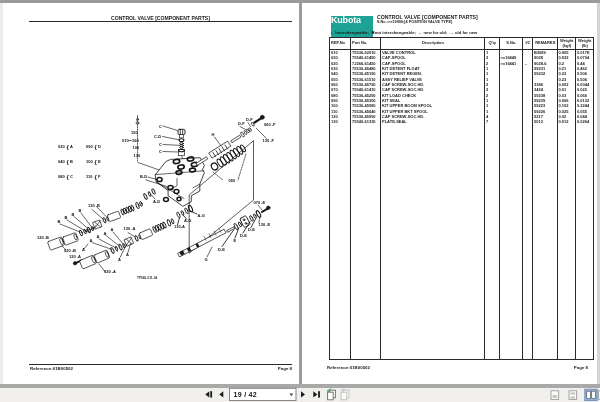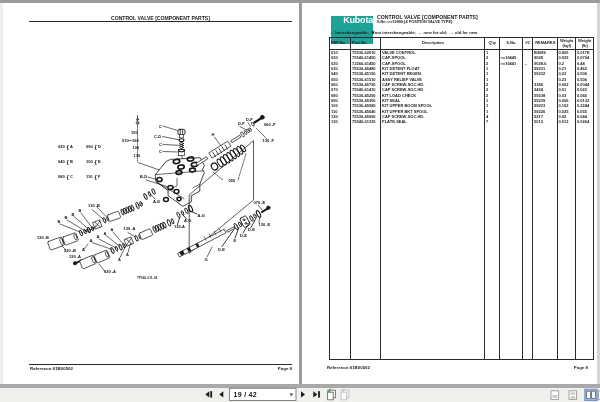--- a/index.html
+++ b/index.html
@@ -35,21 +35,21 @@
   <div class="abs tinytxt" style="left:29px;top:15px;width:263px;text-align:center;font-size:5.1px;font-weight:bold;">CONTROL VALVE [COMPONENT PARTS]</div>
 
   <div class="abs" style="left:29px;top:21.4px;width:263px;height:1px;background:#2a2a2a;"></div>
 
   <div class="abs" style="left:29px;top:364px;width:263px;height:1px;background:#2a2a2a;"></div>
 
   <div class="abs tinytxt" style="left:30px;top:365.5px;font-size:4.4px;font-weight:bold;">Reference:01B00502</div>
 
   <div class="abs tinytxt" style="left:240px;top:365.5px;width:52px;text-align:right;font-size:4.4px;font-weight:bold;">Page 8</div>
 
-  <div class="abs" style="left:331px;top:15.5px;width:42px;height:28px;background:#1ea295;color:#ffffff;font-weight:bold;font-size:9px;text-align:right;line-height:9.6px;letter-spacing:-0.2px;">Kubota</div>
+  <div class="abs" style="left:331px;top:15.5px;width:42px;height:22px;background:#1ea295;color:#ffffff;font-weight:bold;font-size:9px;text-align:left;line-height:9.6px;letter-spacing:-0.2px;">Kubota</div>
 
   <div class="abs tinytxt" style="left:377px;top:15px;font-size:5.2px;line-height:5px;font-weight:bold;">CONTROL VALVE [COMPONENT PARTS]</div>
 
   <div class="abs tinytxt" style="left:377px;top:20.6px;font-size:3.8px;line-height:3.8px;font-weight:bold;">S.No.:&gt;=19999;[4 POSITION VALVE TYPE]</div>
 
   <div class="abs tinytxt" style="left:330px;top:30px;font-size:4.2px;font-weight:bold;">↔ Interchangeable; &nbsp;✱not interchangeable; &nbsp;← new for old; &nbsp;→ old for new</div>
 
   <table class="abs" style="left:329px;top:37px;width:264px;border-collapse:collapse;table-layout:fixed;font-size:4px;font-weight:bold;color:#1c1c1c;">
     <colgroup>
       <col style="width:21px">

